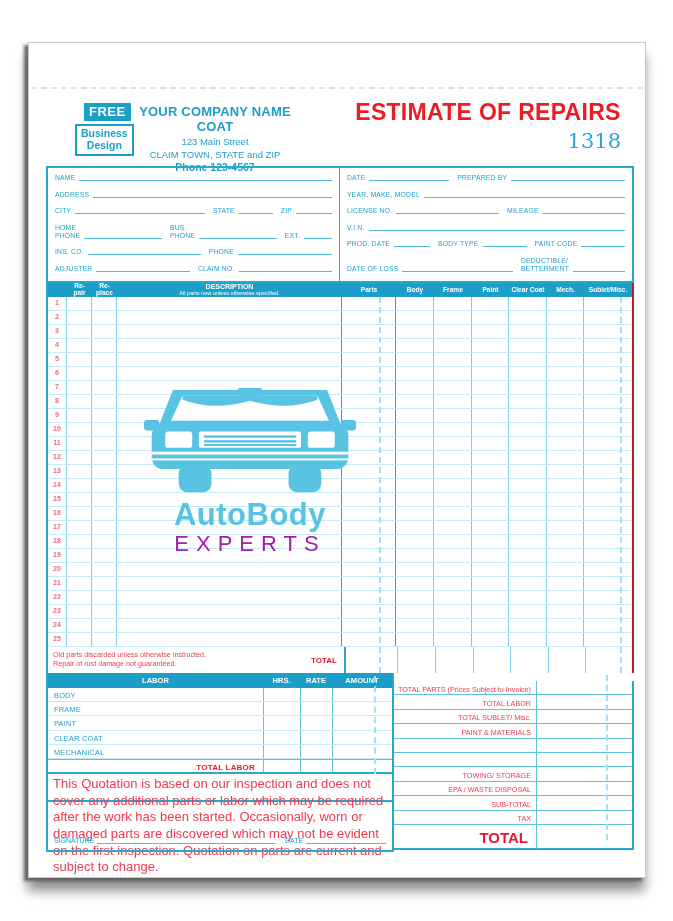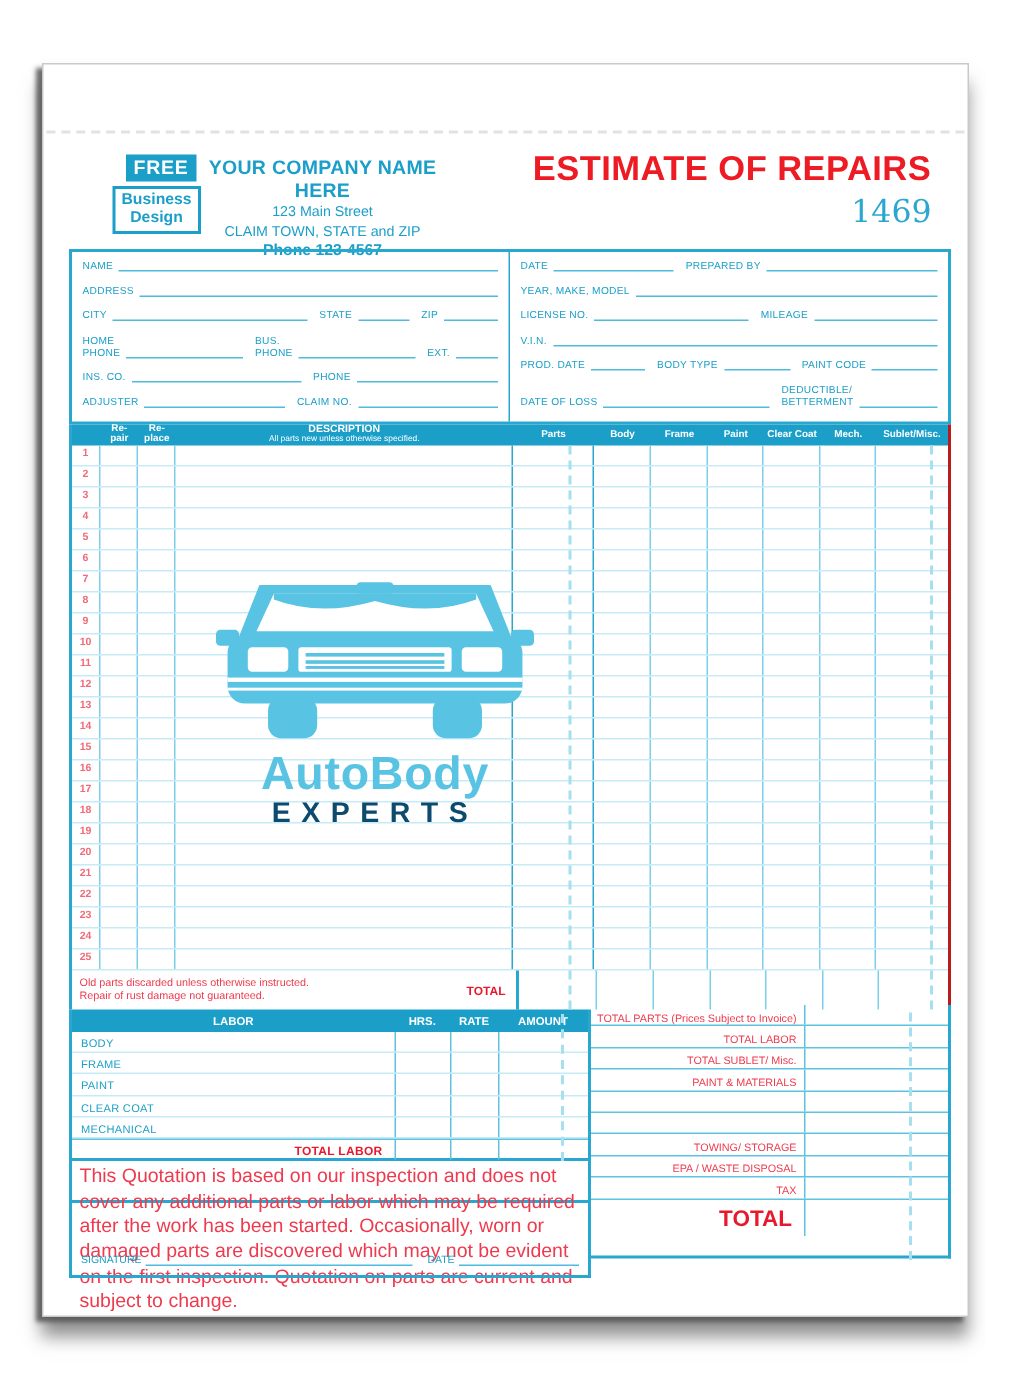--- a/index.html
+++ b/index.html
@@ -82,57 +82,57 @@
 
   .quotebox { position: absolute; left: 0; top: 608px; width: 348px; height: 28px; border: 2px solid #2aa7cf;
               border-top: none; color: #ee3a4e; font-size: 13px; line-height: 1.28; padding: 2px 5px; }
   .authbox { position: absolute; left: 0; top: 636px; width: 348px; height: 50px; border: 2px solid #2aa7cf;
              border-top: none; color: #1b9fc8; font-size: 8px; line-height: 1.3; padding: 4px 6px; }
   .sigrow { position: absolute; left: 6px; right: 6px; bottom: 5px; display: flex; align-items: flex-end;
             font-size: 7px; color: #1b9fc8; }
   .sigline { flex: 2; border-bottom: 1px solid #4fbcdd; height: 2px; margin: 0 10px 1px 3px; }
   .dateline { flex: 0.9; border-bottom: 1px solid #4fbcdd; height: 2px; margin: 0 0 1px 3px; }
 
-  .totalsbox { position: absolute; left: 348px; top: 504px; width: 240px; height: 169px;
+  .totalsbox { position: absolute; left: 348px; top: 515px; width: 240px; height: 169px;
                border: 2px solid #2aa7cf; border-top: none; border-left: none; }
   .trow { display: flex; height: 14.4px; border-bottom: 1px solid #5fc3e0; }
   .trow .tl { flex: 1; color: #ee3a4e; font-size: 7.2px; text-align: right; padding: 3.5px 5px 0 0; }
   .trow .tl.leftal { text-align: left; padding-left: 4px; }
   .trow .tv { width: 96px; border-left: 1px solid #5fc3e0; }
   .trow.grand { height: 24px; border-bottom: none; }
   .trow.grand .tl { color: #e8192c; font-weight: bold; font-size: 15px; padding: 4px 8px 0 0; }
 
   .vdash { position: absolute; width: 0; border-left: 2px dashed #a5dff0; z-index: 1; }
 
   .watermark { position: absolute; left: 58px; top: 222px; width: 292px; text-align: center; z-index: 2; }
   .wm-t1 { font-size: 31px; font-weight: bold; color: #58c3e2; letter-spacing: .5px; margin-top: -4px; }
-  .wm-t2 { font-size: 19px; font-weight: bold; color: #0c4a6e; letter-spacing: 7px; margin-top: -2px; }
+  .wm-t2 { font-size: 22px; font-weight: normal; color: #a21caf; letter-spacing: 7px; margin-top: -2px; }
 </style>
 </head>
 <body>
 
 <div class="canvas">
   <div class="sheet">
     <div class="perf"></div>
 
     <div class="badge">
       <div class="free">FREE</div>
       <div class="biz">Business
 Design</div>
     </div>
 
     <div class="company">
-      <div class="cname">YOUR COMPANY NAME HERE</div>
+      <div class="cname">YOUR COMPANY NAME COAT</div>
       <div class="caddr">123 Main Street</div>
       <div class="caddr">CLAIM TOWN, STATE and ZIP</div>
       <div class="cphone">Phone 123-4567</div>
     </div>
 
     <div class="doc-title">ESTIMATE OF REPAIRS</div>
-    <div class="doc-no">1469</div>
+    <div class="doc-no">1318</div>
 
     <div class="form">
 
       <div class="fields">
         <div class="fcol left" id="custFields">
             <div class="frow">
               <div class="flabel">NAME</div>
               <div class="fline" style="flex: 1 1 0%;"></div>
             </div>
             <div class="frow">
@@ -655,20 +655,24 @@
           <div class="trow">
             <div class="tl"></div>
             <div class="tv"></div>
           </div>
           <div class="trow">
             <div class="tl">TOWING/ STORAGE</div>
             <div class="tv"></div>
           </div>
           <div class="trow">
             <div class="tl">EPA / WASTE DISPOSAL</div>
+            <div class="tv"></div>
+          </div>
+          <div class="trow">
+            <div class="tl">SUB-TOTAL</div>
             <div class="tv"></div>
           </div>
           <div class="trow">
             <div class="tl">TAX</div>
             <div class="tv"></div>
           </div>
           <div class="trow grand">
             <div class="tl">TOTAL</div>
             <div class="tv"></div>
           </div>

